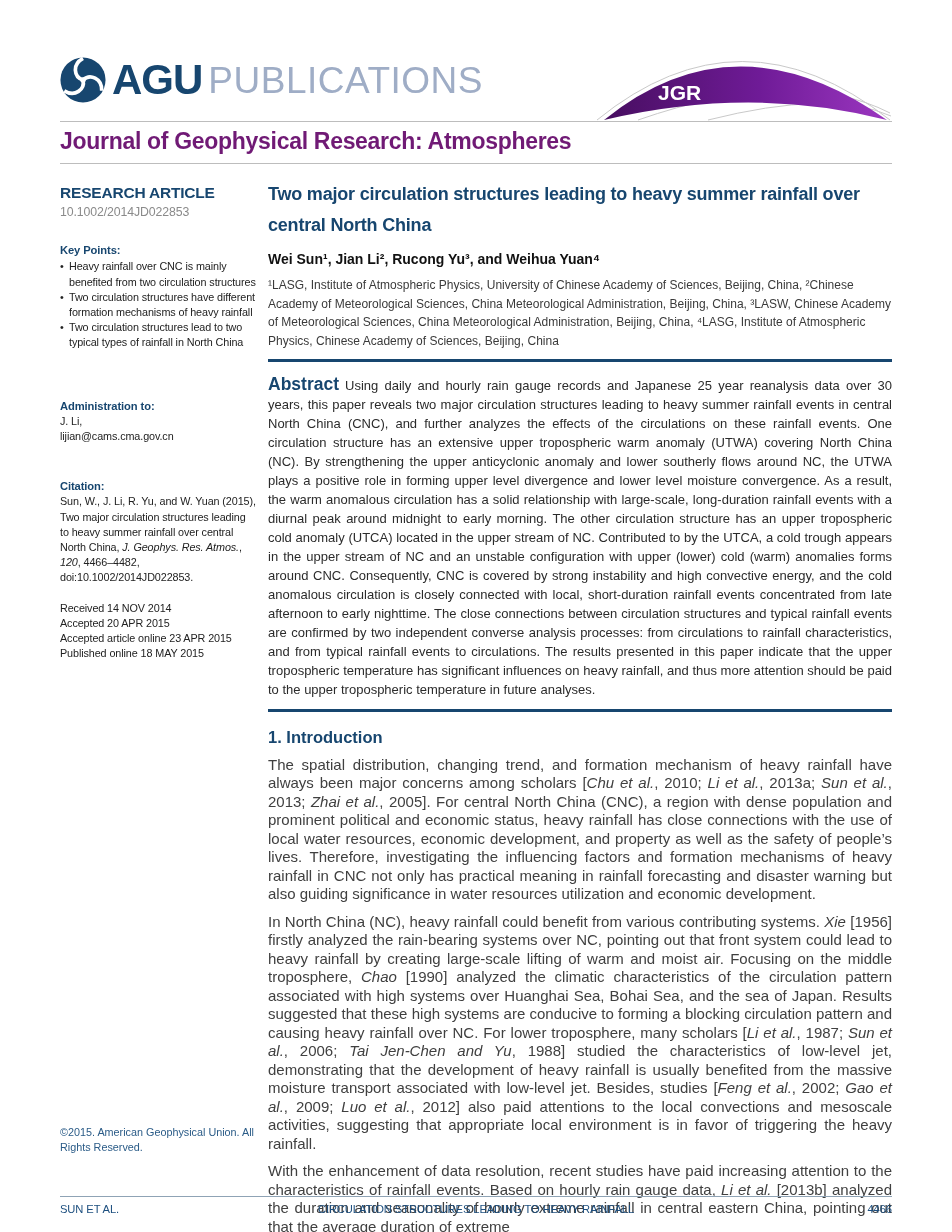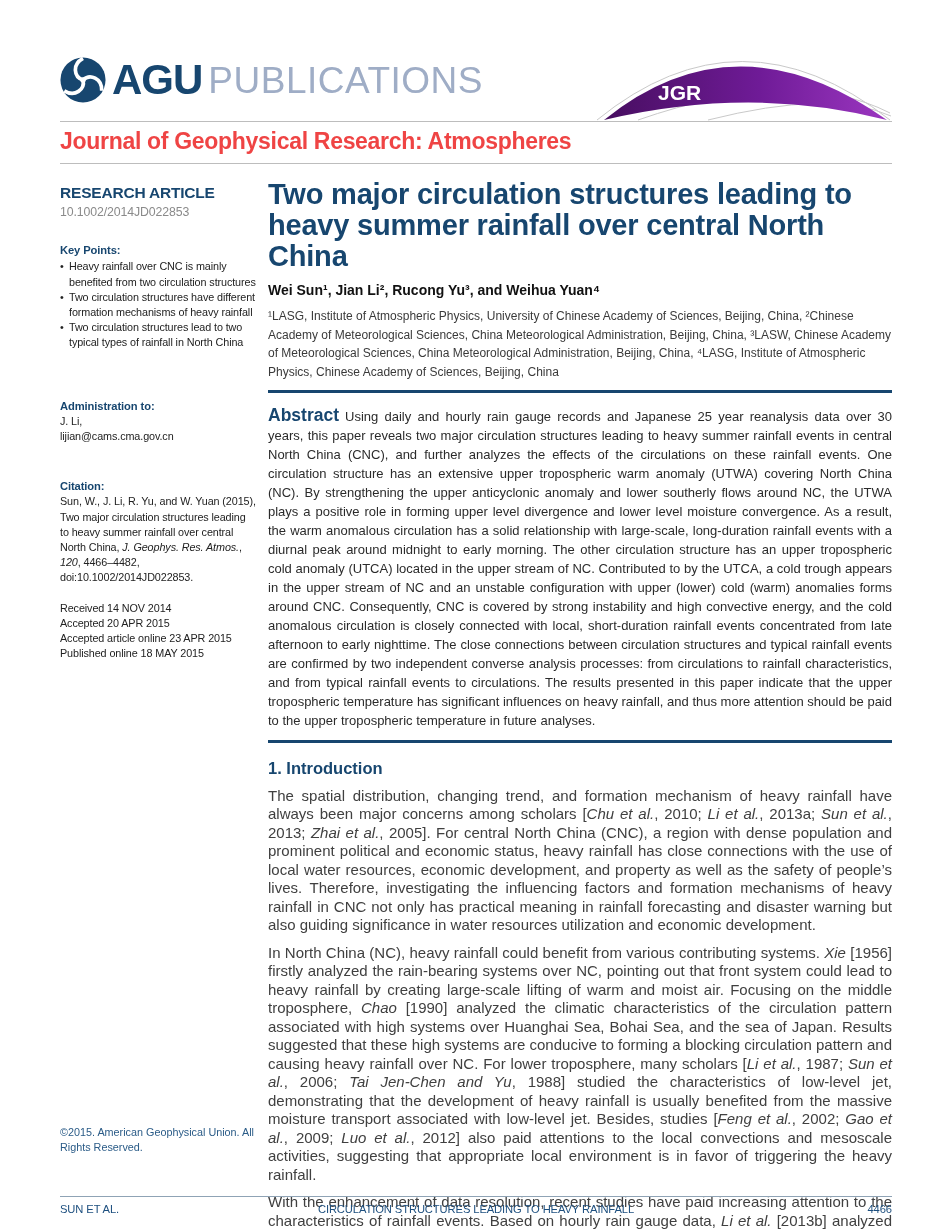--- a/index.html
+++ b/index.html
@@ -10,38 +10,38 @@
     font-family:"Liberation Sans", sans-serif; color:#2b2b2b;
   }
   
   .logo-row { position:absolute; left:60px; top:57px; display:flex; align-items:center;text-align:right; }
   .logo-mark { width:46px; height:46px; display:block; }
   .logo-agu { font-size:42px; font-weight:bold; color:#17466f; letter-spacing:-1px; margin-left:6px; line-height:1; }
   .logo-pubs { font-size:37px; font-weight:400; color:#9fadc6; letter-spacing:0.5px; margin-left:6px; line-height:1; }
   .jgr-badge { position:absolute; right:60px; top:55px; width:296px; height:66px; }
   .rule-light { position:absolute; left:60px; right:60px; height:1px; background:#bdbdbd; }
   .rule-top { top:121px; }
-  .journal-title { position:absolute; left:60px; top:128px; font-size:23px; font-weight:bold; color:#ef4444; letter-spacing:-0.3px; }
+  .journal-title { position:absolute; left:60px; top:128px; font-size:23px; font-weight:bold; color:#701a75; letter-spacing:-0.3px; }
   .rule-bottom { top:163px; }
   
   .sidebar { position:absolute; left:60px; top:183px; width:196px; font-size:10.8px; line-height:15.2px; letter-spacing:-0.1px; color:#222; }
   .article-type { font-size:15.5px; font-weight:bold; color:#17466f; letter-spacing:-0.2px; line-height:19px; }
   .doi { font-size:12.3px; color:#8a8a8a; margin-top:3px; }
   .side-heading { font-size:11.2px; font-weight:bold; color:#17466f; margin-top:0; }
   .kp-heading { margin-top:23px; }
   .key-points { margin:1px 0 0 0; padding:0; list-style:none; }
   .key-points li { padding-left:9px; position:relative; margin:0; }
   .key-points li::before { content:"\2022"; position:absolute; left:0; top:0; color:#222; }
   .corr-block { margin-top:48px; }
   .cite-block { margin-top:35px; }
   .dates { margin-top:15px; }
   .copyright { position:absolute; left:60px; top:1125px; width:196px; font-size:10.8px; line-height:15px; color:#2a5b87; }
   
   .main { position:absolute; left:268px; top:179px; width:624px; }
-  .article-title { font-size:29px; line-height:31px; font-weight:bold; color:#17466f; letter-spacing:-0.2px; }
+  .article-title { font-size:18px; line-height:31px; font-weight:bold; color:#17466f; letter-spacing:-0.2px; }
   .authors { margin-top:10px; font-size:14px; font-weight:bold; color:#111; }
   .affiliations { margin-top:9px; font-size:12px; line-height:18.5px; color:#3a3a3a; }
   .navy-rule { margin-top:9px; height:3px; background:#17466f; }
   .navy-rule-2 { margin-top:10px; height:2.5px; background:#17466f; }
   .abstract { margin-top:13px; font-size:13px; line-height:19px; text-align:justify; color:#2b2b2b; }
   .abstract-head { font-size:17.5px; font-weight:bold; color:#17466f; padding-right:6px; }
   .section-heading { margin-top:16px; font-size:16.5px; font-weight:bold; color:#17466f; }
   .para { margin-top:9px; font-size:15px; line-height:18.5px; text-align:justify; color:#404040; }
   .para em, .cite-text em { font-style:italic; }
   

